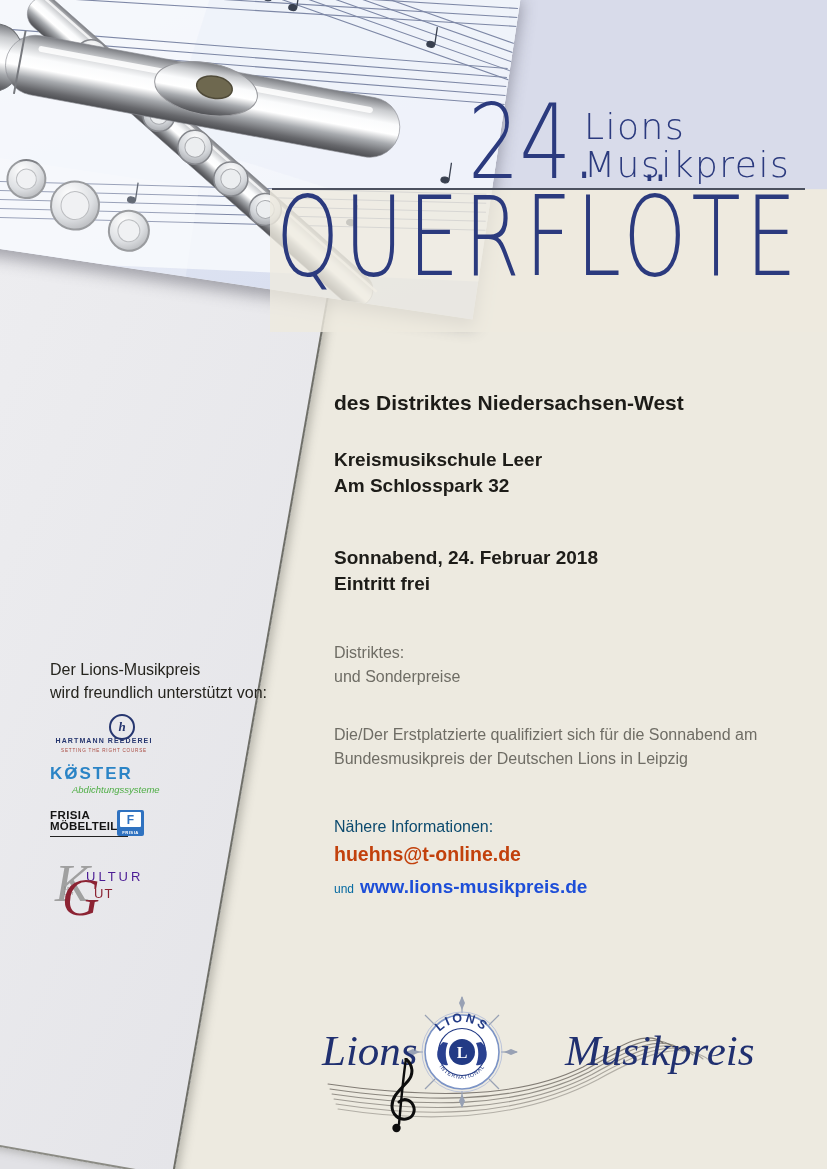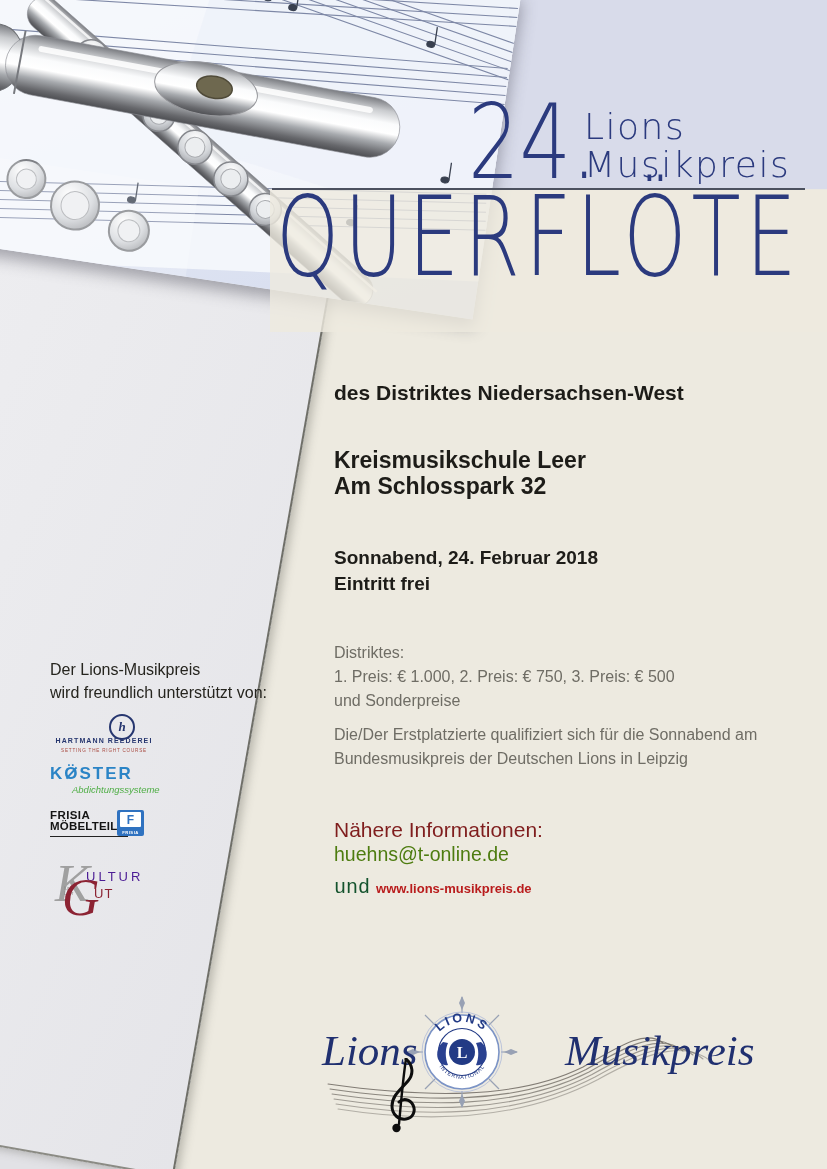--- a/index.html
+++ b/index.html
@@ -25,31 +25,31 @@
   
   .thin{font-family:"DejaVu Sans","Liberation Sans",sans-serif;font-weight:200;color:#2b3a7e;}
   .edition{left:468px;top:90px;font-size:104px;line-height:104px;transform:scaleX(.78);
         transform-origin:left top;z-index:7;}
   .brand{left:584px;top:108px;font-size:36px;line-height:38px;letter-spacing:1.5px;z-index:7;}
   .title{left:276px;top:182px;font-size:110px;line-height:110px;letter-spacing:7px;
         transform:scaleX(.73);transform-origin:left top;white-space:nowrap;z-index:7;}
 
   
   .blk{left:334px;z-index:7;color:#1d1c18;}
-  .district{top:381px;font-size:21px;font-weight:bold;}
-  .venue{top:447px;font-size:23px;font-weight:bold;line-height:26px;}
+  .district{top:391px;font-size:21px;font-weight:bold;}
+  .venue{top:447px;font-size:19px;font-weight:bold;line-height:26px;}
   .event{top:545px;font-size:19px;font-weight:bold;line-height:26px;}
   .gray{color:#6f6d65;font-size:16px;line-height:24px;}
   .prizes{top:641px;}
   .qualif{top:723px;}
-  .infolabel{top:818px;font-size:21px;color:#7f1d1d;}
-  .email{top:843px;font-size:19.5px;font-weight:normal;color:#4d7c0f;}
+  .infolabel{top:818px;font-size:16px;color:#0c4a6e;}
+  .email{top:843px;font-size:19.5px;font-weight:bold;color:#c2410c;}
   .webline{top:876px;display:flex;align-items:baseline;gap:6px;}
-  .webline .pre{font-size:20px;color:#14532d;font-family:Liberation Mono, monospace;}
-  .webline .site{font-size:13px;font-weight:bold;color:#b91c1c;}
+  .webline .pre{font-size:12px;color:#0369a1;}
+  .webline .site{font-size:19px;font-weight:bold;color:#1d4ed8;}
 
   
   .sp{z-index:7;}
   .sp-intro{left:50px;top:659px;font-size:16px;line-height:22.5px;color:#26251f;}
   .hr-circle{left:109px;top:714px;width:22px;height:22px;border:2px solid #26366f;border-radius:50%;
         display:flex;align-items:center;justify-content:center;
         font-family:"Liberation Serif",serif;font-style:italic;font-weight:bold;font-size:13px;color:#26366f;}
   .hr-name{left:48px;top:737px;width:112px;text-align:center;font-size:7px;letter-spacing:1.1px;
         color:#26366f;font-weight:bold;}
   .hr-tag{left:48px;top:748px;width:112px;text-align:center;font-size:4.6px;letter-spacing:.8px;color:#a8483f;}
@@ -225,21 +225,20 @@
     <div>Am Schlosspark 32</div>
   </div>
 
   <div class="abs blk event">
     <div>Sonnabend, 24. Februar 2018</div>
     <div>Eintritt frei</div>
   </div>
 
   <div class="abs blk gray prizes">
     <div>Distriktes:</div>
-    <div>1. Preis: € 1.000, 2. Preis: € 750, 3. Preis: € 500</div>
     <div>und Sonderpreise</div>
   </div>
 
   <div class="abs blk gray qualif">
     <div>Die/Der Erstplatzierte qualifiziert sich für die Sonnabend am</div>
     <div>Bundesmusikpreis der Deutschen Lions in Leipzig</div>
   </div>
 
   <div class="abs blk infolabel">Nähere Informationen:</div>
   <div class="abs blk email">huehns@t-online.de</div>

